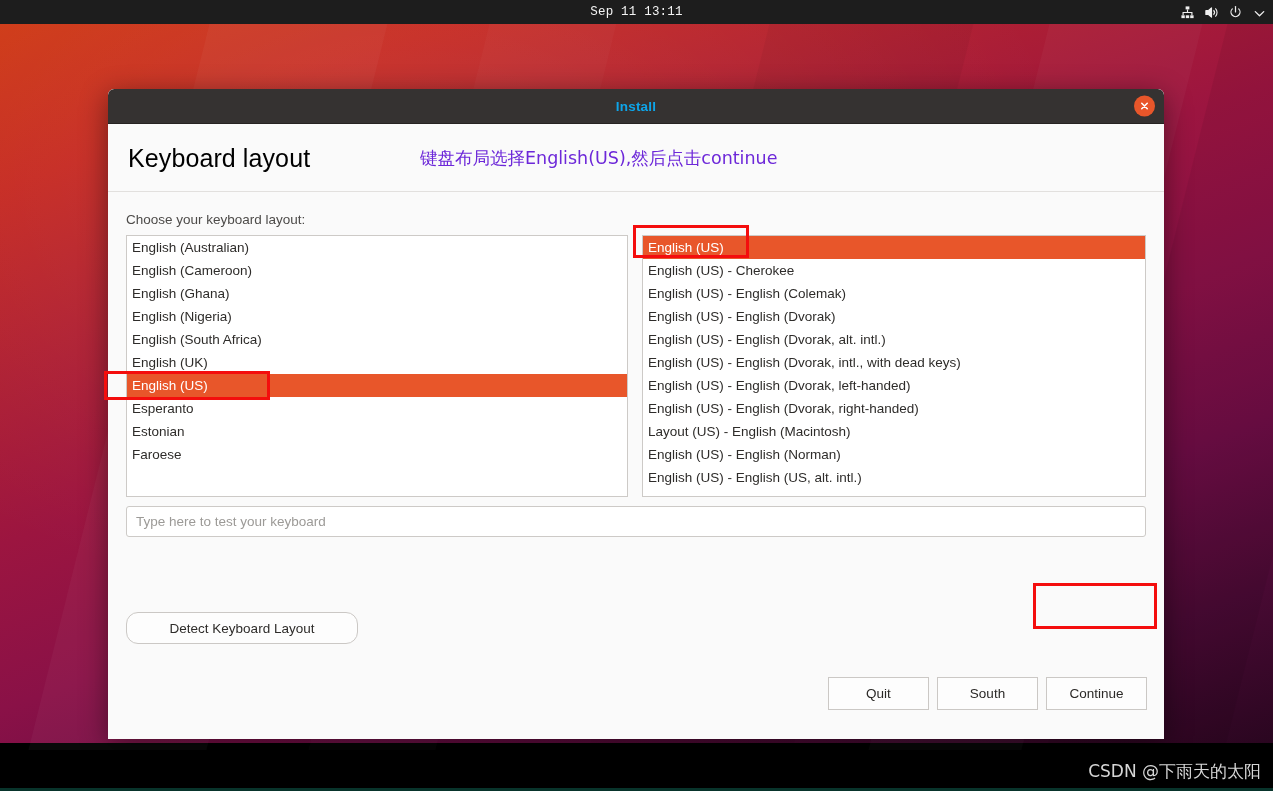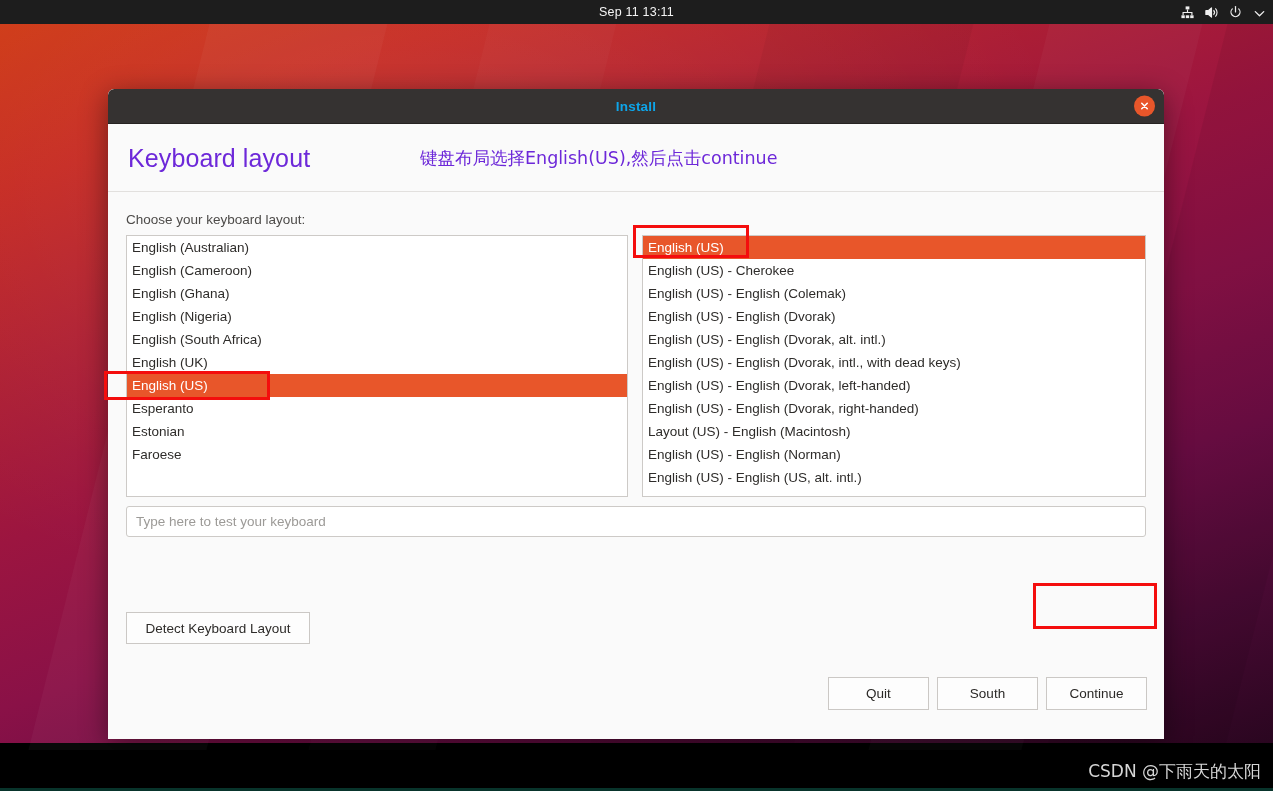--- a/index.html
+++ b/index.html
@@ -58,20 +58,21 @@
     font-size: 12.5px;
     z-index: 30;
   }
   #panel-clock {
     position: absolute; left: 0; right: 0; top: 0;
     height: 24px; line-height: 24px;
     text-align: center;
     font-size: 12.5px;
     color: #f4f4f4;
     letter-spacing: 0.2px;
+    font-family: Liberation Mono, monospace;
   }
   #panel-right {
     position: absolute; right: 8px; top: 0;
     height: 24px;
     display: flex; align-items: center; gap: 9px;
   }
   #panel-right .ico { display: block; width: 15px; height: 15px; }
   #panel-right .ico svg { display: block; width: 15px; height: 15px; }
   #panel-right .chev { width: 13px; height: 13px; }
 
@@ -141,21 +142,21 @@
     position: relative;
     height: 68px;
     flex: 0 0 auto;
     border-bottom: 1px solid #e2e0de;
     background: #fafafa;
   }
   #page-title {
     position: absolute; left: 20px; top: 50%;
     transform: translateY(-50%);
     font-size: 25px;
-    color: #6d28d9;
+    color: #000000;
     font-weight: normal;
     letter-spacing: 0.1px;
     text-align: center;
   }
   #annotation-note {
     position: absolute; left: 312px; top: 50%;
     transform: translateY(-50%);
     color: #6d28d9;
     font-size: 17.5px;
     font-family: "DejaVu Sans", "Liberation Sans", sans-serif;
@@ -214,24 +215,24 @@
     color: #2e2c2a;
     padding: 0 9px;
     font-family: "Liberation Sans", "DejaVu Sans", sans-serif;
   }
   #test-input::placeholder { color: #9c9a97; }
 
   #detect-button {
     position: absolute;
     left: 18px; top: 452px;
     transform: translateY(-100%);
-    width: 184px; height: 32px;
+    width: 232px; height: 32px;
     background: #fdfdfd;
     border: 1px solid #cbc8c5;
-    border-radius: 0;
+    border-radius: 12px;
     font-size: 13.5px;
     color: #2e2c2a;
     cursor: pointer;
     font-family: "Liberation Sans", "DejaVu Sans", sans-serif;
   }
 
   
   #footer-buttons {
     position: absolute;
     right: 17px; top: 485px;

